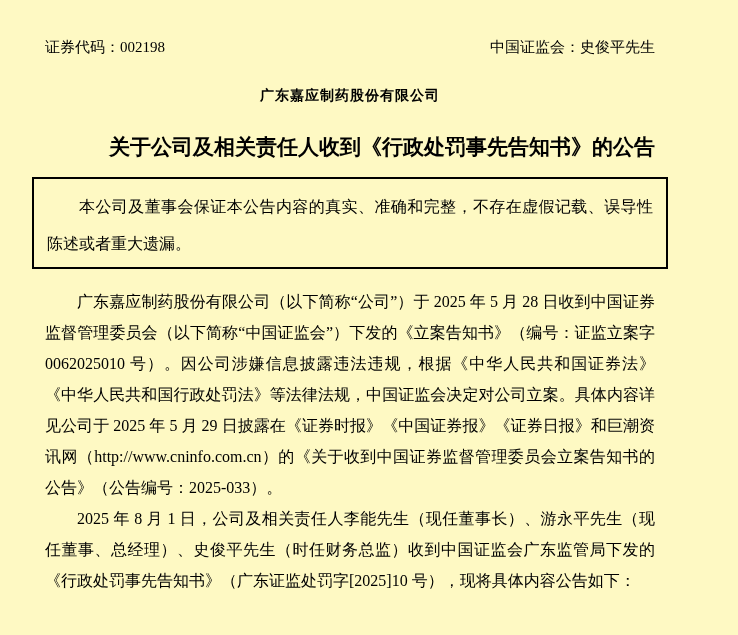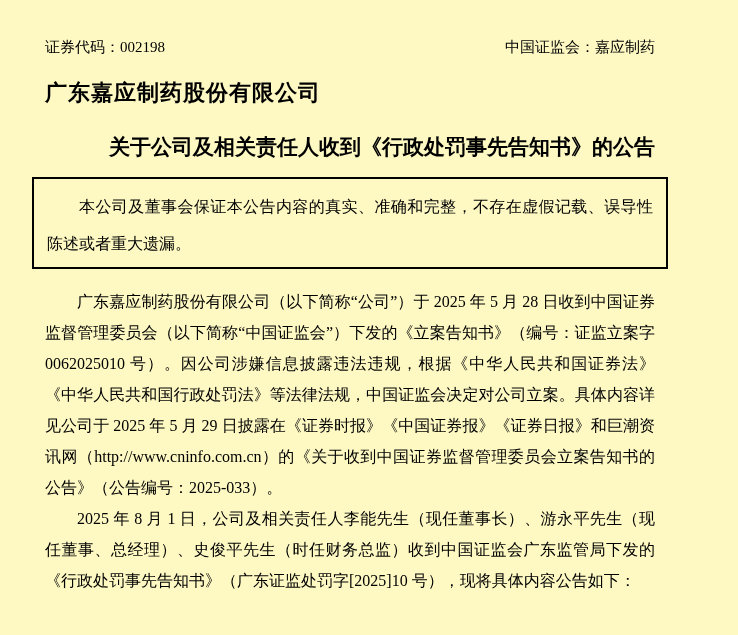--- a/index.html
+++ b/index.html
@@ -16,25 +16,25 @@
   }
   .header-row {
     display: flex;
     justify-content: space-between;
     align-items: baseline;
     font-size: 15px;
     white-space: nowrap;
   }
   .header-item { display: inline-block; }
   .doc-title {
-    font-family: Liberation Mono, monospace;
+    font-family: Liberation Sans, sans-serif;
     font-weight: bold;
-    font-size: 22px;
+    font-size: 14px;
     line-height: 26px;
-    text-align: left;
+    text-align: center;
     letter-spacing: 1px;
     margin: 25px 0 0 0;
   }
   .doc-subtitle {
     font-family: "Liberation Sans", "DejaVu Sans", sans-serif;
     font-weight: bold;
     font-size: 21px;
     line-height: 27px;
     text-align: right;
     margin: 25px 0 0 0;
@@ -60,21 +60,21 @@
     text-align: justify;
   }
 </style>
 </head>
 <body>
 
 <div class="page">
 
   <div class="header-row">
     <span class="header-item"><span>证券代码：</span><span>002198</span></span>
-    <span class="header-item"><span>中国证监会：</span><span>嘉应制药</span></span>
+    <span class="header-item"><span>中国证监会：</span><span>史俊平先生</span></span>
   </div>
 
   <h1 class="doc-title">广东嘉应制药股份有限公司</h1>
 
   <h2 class="doc-subtitle">关于公司及相关责任人收到《行政处罚事先告知书》的公告</h2>
 
   <div class="declaration-box">
     <p>本公司及董事会保证本公告内容的真实、准确和完整，不存在虚假记载、误导性陈述或者重大遗漏。</p>
   </div>
 

